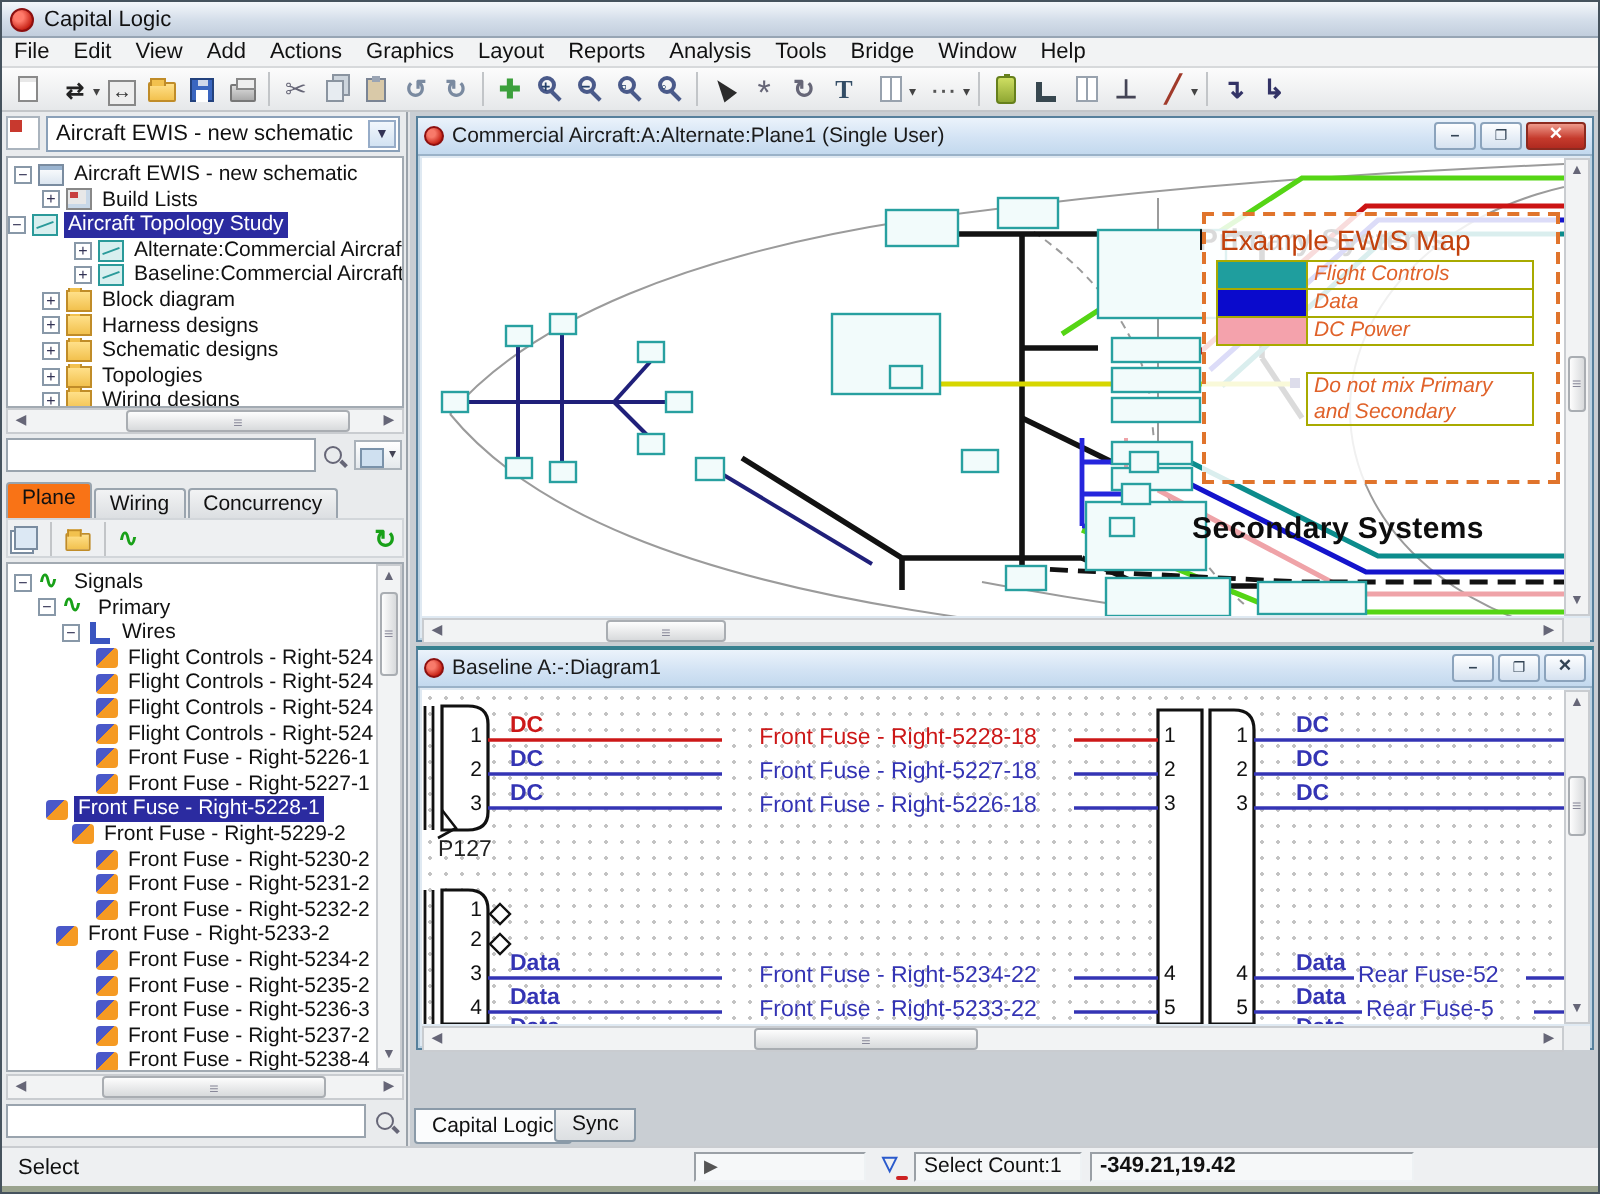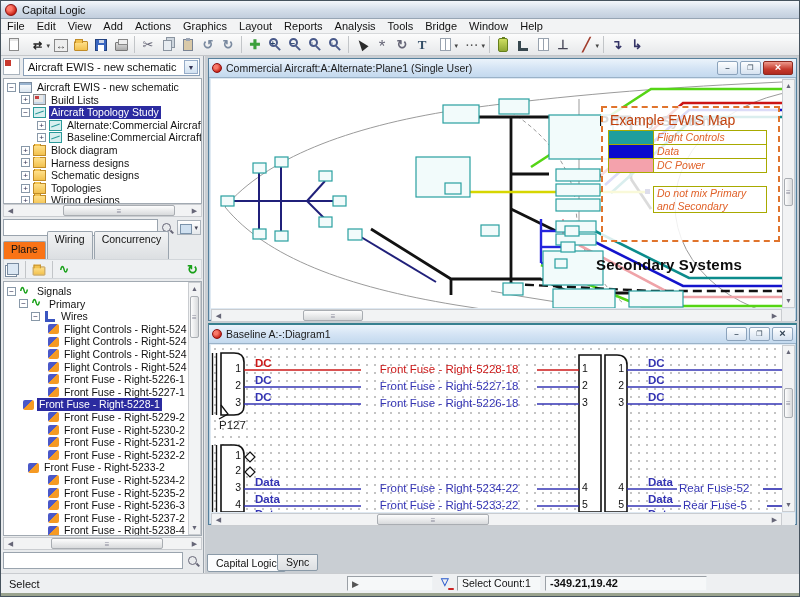--- a/index.html
+++ b/index.html
@@ -89,21 +89,21 @@
 .hthumb{position:absolute;top:0;height:11px;background:linear-gradient(#fdfdfd,#d8dadc);border:1px solid #a9adb2;border-radius:2px}
 .hthumb::before{content:"≡";position:absolute;left:50%;transform:translateX(-50%);font-size:8px;color:#889;line-height:11px}
 .srow{position:absolute;height:17px}
 .sinput{position:absolute;left:0;top:0;height:17px;background:#fff;border:1px solid #9aa4ae}
 .smag{position:absolute;top:3px;width:13px;height:13px}
 .smag::before{content:"";position:absolute;left:1px;top:1px;width:7px;height:7px;border:1.5px solid #667;border-radius:50%}
 .smag::after{content:"";position:absolute;left:9px;top:9px;width:4px;height:1.5px;background:#667;transform:rotate(45deg)}
 .laybtn{position:absolute;top:1px;width:24px;height:15px;border:1px solid #aab2ba;background:linear-gradient(#fff,#e4e8ec);font-size:7px;color:#445;text-align:right;line-height:14px;padding-right:2px}
 .laybtn::before{content:"";position:absolute;left:2px;top:3px;width:10px;height:8px;background:#cfe0f0;border:1px solid #7a92aa}
 .tabs{position:absolute;left:2px;display:flex;align-items:flex-end;height:18px}
-.tab{height:28px;line-height:14px;padding:0 7px;border:1px solid #9aa4ae;border-bottom:none;background:linear-gradient(#f2f3f4,#dcdfe2);margin-right:1px;font-size:10.5px;border-radius:2px 2px 0 0}
+.tab{height:15px;line-height:14px;padding:0 7px;border:1px solid #9aa4ae;border-bottom:none;background:linear-gradient(#f2f3f4,#dcdfe2);margin-right:1px;font-size:10.5px;border-radius:2px 2px 0 0}
 .tab.active{height:18px;background:#f97316;font-size:10.5px}
 .minibar{position:absolute;left:2px;width:199px;height:20px;background:#eef0f2;border:1px solid #d2d6da;display:flex;align-items:center;padding:0 3px;gap:3px}
 .mb-refresh{margin-left:auto;color:#18a018;font-weight:bold;font-size:13px}
 .mb-overlay{width:12px;height:12px;border:1px solid #7a8ca0;background:#dce8f4;box-shadow:-2px 2px 0 -1px #fff,-2px 2px 0 0 #7a8ca0}
 
 .mdi{left:204px;top:55px;width:595px;height:517px;background:#c9ced3}
 .child{position:absolute;background:#dfe9f2;border:1px solid #56809c;box-shadow:inset 0 0 0 1px #bcd2e2}
 .wtitle{height:19px;display:flex;align-items:center;gap:4px;padding:0 3px;background:linear-gradient(#ebf3fb,#d3e3f4 55%,#c3d9ee);border-bottom:1px solid #9ab2c8;font-size:10.5px;color:#1a1a1a;white-space:nowrap}
 .wicon{width:10px;height:10px;border-radius:5px;border:1px solid #8c1010;background:radial-gradient(circle at 35% 35%,#f87a6a 0 25%,#c41e12 75%);flex:none}
 .wbtns{margin-left:auto;display:flex;gap:2px}
@@ -294,21 +294,21 @@
       <div class="trow" style="padding-left:3px">
           <span class="exp minus"></span>
           <span class="tico proj"></span>
           <span class="lbl">Aircraft EWIS - new schematic</span>
         </div>
       <div class="trow" style="padding-left:17px">
           <span class="exp plus"></span>
           <span class="tico build"></span>
           <span class="lbl">Build Lists</span>
         </div>
-      <div class="trow" style="padding-left:17px">
+      <div class="trow" style="">
           <span class="exp minus"></span>
           <span class="tico topo"></span>
           <span class="lbl sel">Aircraft Topology Study</span>
         </div>
       <div class="trow" style="padding-left:33px">
           <span class="exp plus"></span>
           <span class="tico topo"></span>
           <span class="lbl">Alternate:Commercial Aircraft:A:Alt</span>
         </div>
       <div class="trow" style="padding-left:33px">
@@ -409,21 +409,21 @@
           <span class="lbl">Front Fuse - Right-5226-1</span>
         </div>
       <div class="trow" style="padding-left:44px">
           <span class="tico wire"></span>
           <span class="lbl">Front Fuse - Right-5227-1</span>
         </div>
       <div class="trow" style="padding-left:19px">
           <span class="tico wire"></span>
           <span class="lbl sel">Front Fuse - Right-5228-1</span>
         </div>
-      <div class="trow" style="padding-left:44px">
+      <div class="trow" style="padding-left:32px">
           <span class="tico wire"></span>
           <span class="lbl">Front Fuse - Right-5229-2</span>
         </div>
       <div class="trow" style="padding-left:44px">
           <span class="tico wire"></span>
           <span class="lbl">Front Fuse - Right-5230-2</span>
         </div>
       <div class="trow" style="padding-left:44px">
           <span class="tico wire"></span>
           <span class="lbl">Front Fuse - Right-5231-2</span>

